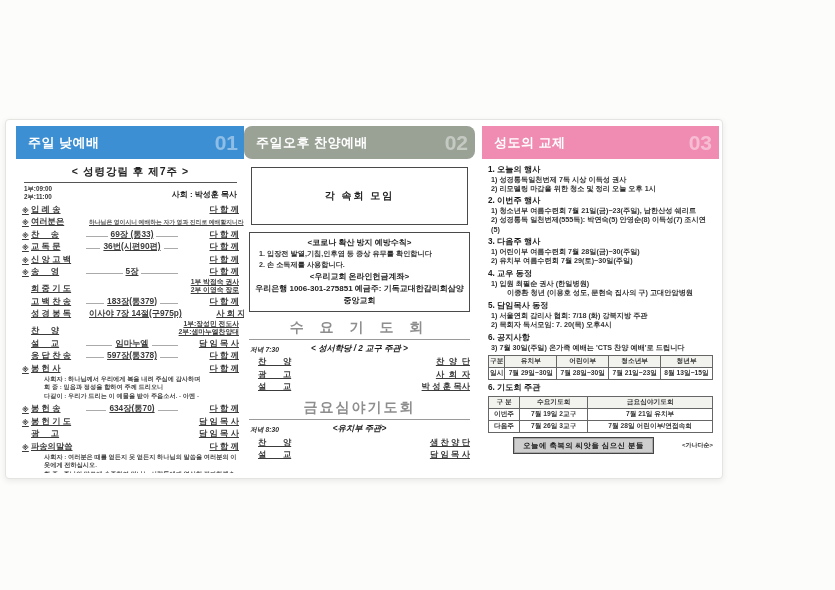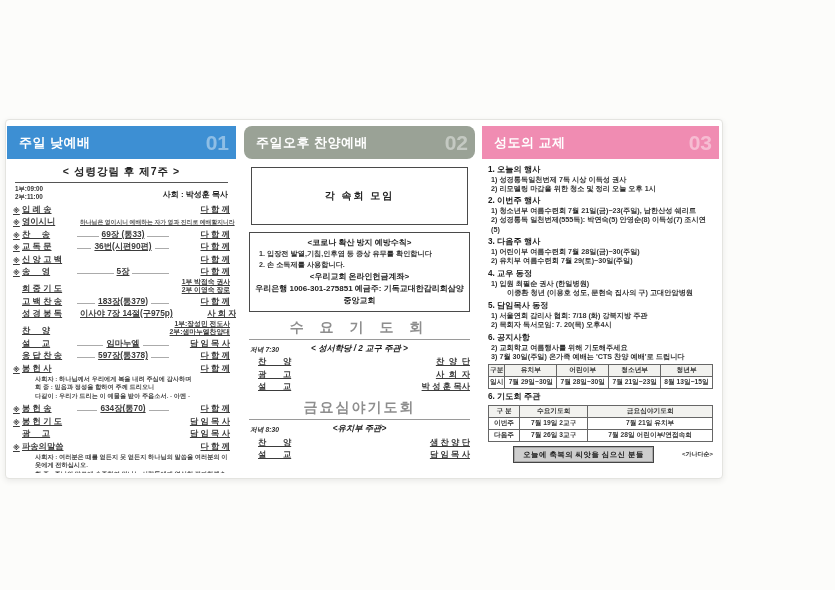--- a/index.html
+++ b/index.html
@@ -8,21 +8,21 @@
     background:#fcfcfa;
     font-family:"Liberation Sans","DejaVu Sans",sans-serif;
     -webkit-font-smoothing:antialiased;
   }
   .sheet{
     position:absolute;left:5px;top:119px;width:716px;height:358px;
     background:#fff;border:1px solid #e4e4e0;border-radius:4px;
     box-shadow:0 2px 6px rgba(0,0,0,.08);
   }
   .panel{position:absolute;top:126px;overflow:hidden;background:#fff;}
-  .panel-1{left:7px;width:229px;height:347px;}
+  .panel-1{left:16px;width:229px;height:347px;}
   .panel-2{left:244px;width:231px;height:342px;}
   .panel-3{left:482px;width:237px;height:347px;}
 
   .band{display:flex;justify-content:space-between;align-items:center;height:33px;}
   .band-blue{background:#3d8fd3;}
   .band-gray{background:#9aa296;border-radius:8px;}
   .band-pink{background:#f08cb2;}
   .band-title{color:#fff;font-size:13px;font-weight:700;margin-left:12px;letter-spacing:.5px;}
   .band-num{color:#fff;opacity:.42;font-size:21px;font-weight:700;margin-right:7px;line-height:33px;}
 
@@ -88,21 +88,21 @@
     <div class="subtitle">&lt; 성령강림 후 제7주 &gt;</div>
     <div class="headrow">
       <div class="times">
         <div>1부:09:00</div>
         <div>2부:11:00</div>
       </div>
       <div class="mc">사회 : 박성훈 목사</div>
     </div>
     <div id="p1-rows">
         <div class="row"><span class="mk">※</span><span class="lbl">입 례 송</span><span class="mid"></span><span class="who">다 함 께</span></div>
-        <div class="row"><span class="mk">※</span><span class="lbl">영이시니</span><span class="mid"><span class="cs">하나님은 영이시니 예배하는 자가 영과 진리로 예배할지니라</span></span></div>
+        <div class="row"><span class="mk">※</span><span class="lbl">여러분은</span><span class="mid"><span class="cs">하나님은 영이시니 예배하는 자가 영과 진리로 예배할지니라</span></span></div>
         <div class="row"><span class="mk">※</span><span class="lbl">찬     송</span><span class="mid"><span>69장 (통33)</span></span><span class="who">다 함 께</span></div>
         <div class="row"><span class="mk">※</span><span class="lbl">교 독 문</span><span class="mid"><span>36번(시편90편)</span></span><span class="who">다 함 께</span></div>
         <div class="row"><span class="mk">※</span><span class="lbl">신 앙 고 백</span><span class="mid"></span><span class="who">다 함 께</span></div>
         <div class="row"><span class="mk">※</span><span class="lbl">송     영</span><span class="mid"><span>5장</span></span><span class="who">다 함 께</span></div>
         <div class="row"><span class="mk"></span><span class="lbl">회 중 기 도</span><span class="mid"></span><span class="who dual"><div>1부 박점숙 권사</div><div>2부 이영숙 장로</div></span></div>
         <div class="row"><span class="mk"></span><span class="lbl">고 백 찬 송</span><span class="mid"><span>183장(통379)</span></span><span class="who">다 함 께</span></div>
         <div class="row"><span class="mk"></span><span class="lbl">성 경 봉 독</span><span class="mid"><span>이사야 7장 14절(구975p)</span></span><span class="who">사 회 자</span></div>
         <div class="row"><span class="mk"></span><span class="lbl">찬     양</span><span class="mid"></span><span class="who dual"><div>1부:장성민 전도사</div><div>2부:샘마누엘찬양대</div></span></div>
         <div class="row"><span class="mk"></span><span class="lbl">설     교</span><span class="mid"><span>임마누엘</span></span><span class="who b">담 임 목 사</span></div>
         <div class="row"><span class="mk"></span><span class="lbl">응 답 찬 송</span><span class="mid"><span>597장(통378)</span></span><span class="who">다 함 께</span></div>
@@ -176,21 +176,20 @@
         <div class="sec-title">3. 다음주 행사</div>
         <div class="sec-item">1) 어린이부 여름수련회 7월 28일(금)~30(주일)</div>
         <div class="sec-item">2) 유치부 여름수련회 7월 29(토)~30일(주일)</div>
         <div class="sec-title">4. 교우 동정</div>
         <div class="sec-item">1) 입원 최필순 권사 (한일병원)</div>
         <div class="sec-item">        이종환 청년 (이용호 성도, 문현숙 집사의 구) 고대안암병원</div>
         <div class="sec-title">5. 담임목사 동정</div>
         <div class="sec-item">1) 서울연회 감리사 협회: 7/18 (화) 강북지방 주관</div>
         <div class="sec-item">2) 목회자 독서모임: 7. 20(목) 오후4시</div>
         <div class="sec-title">6. 공지사항</div>
-        <div class="sec-item">2) 교회학교 여름행사를 위해 기도해주세요</div>
         <div class="sec-item">3) 7월 30일(주일) 온가족 예배는 'CTS 찬양 예배'로 드립니다</div>
       </div>
     <div id="camp-table">
         <table>
           <thead>
             <tr>
               <th>구분</th>
               <th>유치부</th>
               <th>어린이부</th>
               <th>청소년부</th>

